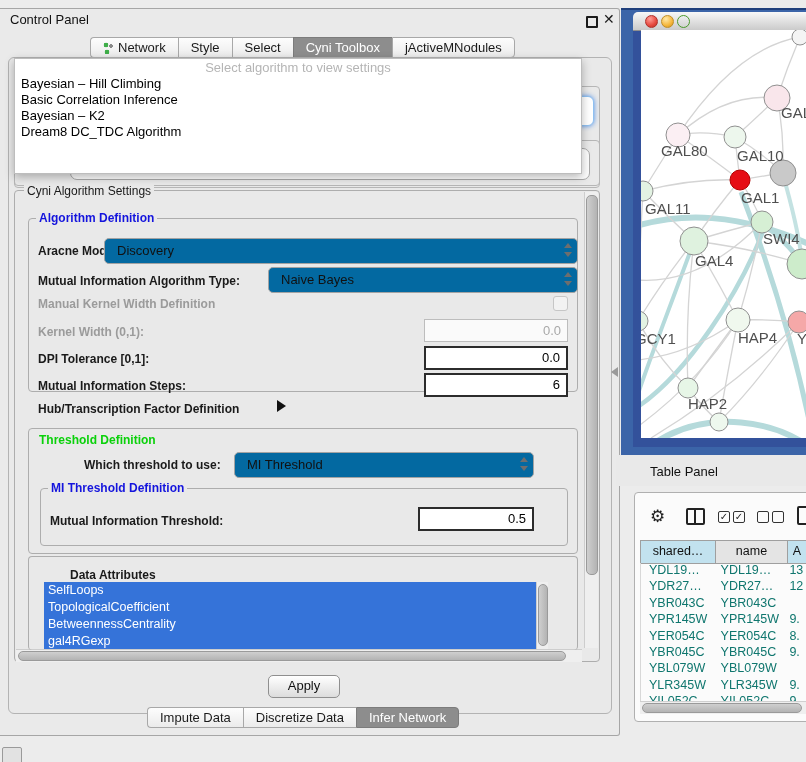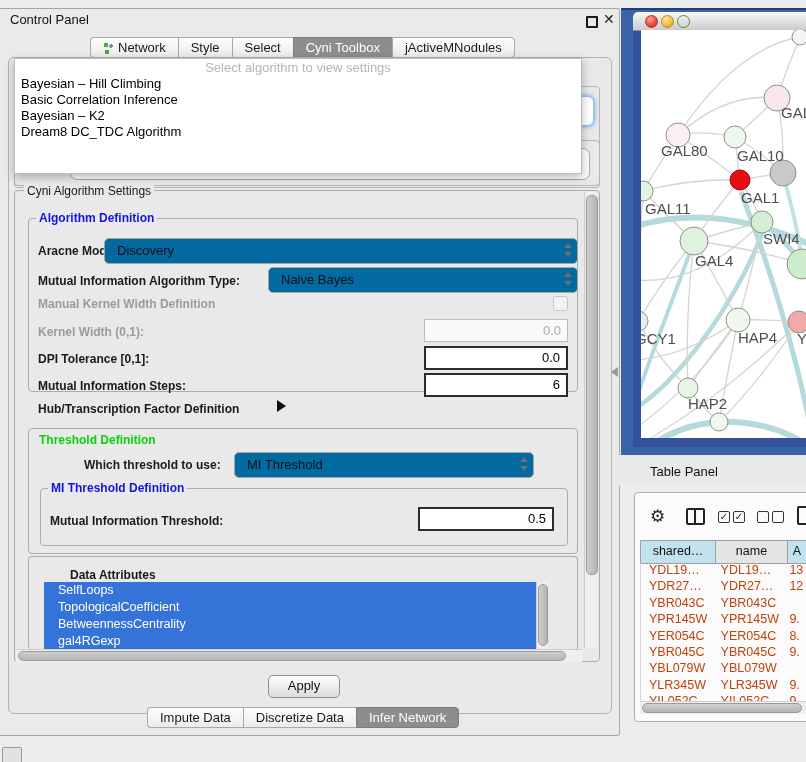--- a/index.html
+++ b/index.html
@@ -43,41 +43,41 @@
   .combo{background:#0369a1;border:1px solid #a3a3a3;border-radius:5px;font-size:13px;color:#111;}
   .combo .ctext{position:absolute;left:12px;top:4px;}
   .stepper{position:absolute;right:5px;top:3px;width:9px;height:16px;}
   .stepper:before{content:"";position:absolute;left:1px;top:1px;border-left:4px solid transparent;border-right:4px solid transparent;border-bottom:5px solid #6e6e6e;}
   .stepper:after{content:"";position:absolute;left:1px;bottom:1px;border-left:4px solid transparent;border-right:4px solid transparent;border-top:5px solid #6e6e6e;}
   .inpt{background:#fff;border:2px solid #2c2c2c;font-size:13px;color:#000;text-align:right;padding:2px 6px 0 0;box-sizing:border-box;}
   .inpt-dis{background:#fafafa;border:1px solid #bdbdbd;font-size:13px;color:#a8a8a8;text-align:right;padding:3px 6px 0 0;box-sizing:border-box;}
   .chk{width:13px;height:13px;border:1px solid #c6c6c6;border-radius:3px;background:#f2f2f2;}
   .tri-right{width:0;height:0;border-top:6px solid transparent;border-bottom:6px solid transparent;border-left:9px solid #111;}
   .tri-down{display:inline-block;width:0;height:0;border-left:6px solid transparent;border-right:6px solid transparent;border-top:9px solid #111;margin-left:5px;vertical-align:-1px;}
-  .attr-item{height:17px;line-height:17px;background:#3573d9;color:#fff;font-size:12.5px;padding-left:14px;white-space:nowrap;overflow:hidden;}
+  .attr-item{height:17px;line-height:17px;background:#3573d9;color:#fff;font-size:12.5px;padding-left:4px;white-space:nowrap;overflow:hidden;}
   .vtrack{background:#efefef;border-left:1px solid #cdcdcd;}
   .thumb{background:linear-gradient(90deg,#cfcfcf,#b3b3b3);border:1px solid #9a9a9a;border-radius:5px;}
   .hthumb{background:linear-gradient(#cfcfcf,#b3b3b3);border:1px solid #9a9a9a;border-radius:5px;}
   .btn{background:linear-gradient(#ffffff,#dcdcdc);border:1px solid #8f8f8f;border-radius:5px;font-size:13px;color:#111;text-align:center;line-height:20px;}
   
   .desktop{left:621px;top:8px;width:185px;height:447px;background:#3b64a8;border-top:2px solid #20407c;}
   .macwin{left:633px;top:12px;width:173px;height:435px;background:#33519b;border-radius:5px 0 0 0;}
   .mactitle{left:633px;top:12px;width:173px;height:18px;background:linear-gradient(#f8f8f8,#cbcbcb);border-bottom:1px solid #8f8f8f;border-radius:5px 0 0 0;}
   .light{width:11px;height:11px;border-radius:50%;}
   .canvas{left:641px;top:30px;width:165px;height:408px;background:#fff;overflow:hidden;}
   
   .tp-bar{left:616px;top:455px;width:190px;height:31px;background:#e9e9e9;}
   .tp-title{left:650px;top:464px;font-size:13px;color:#111;}
   .tp-box{left:634px;top:492px;width:178px;height:228px;background:#fbfbfb;border:1px solid #b0b0b0;border-radius:4px;}
   .gear{font-size:17px;color:#222;}
   .colic{width:15px;height:13px;border:2px solid #222;border-radius:2px;}
   .colic:before{content:"";position:absolute;left:6px;top:0;width:2px;height:13px;background:#222;}
   .cb{width:10px;height:10px;border:1.5px solid #333;border-radius:2px;font-size:10px;line-height:10px;text-align:center;color:#222;font-weight:bold;}
   .hcell{box-sizing:border-box;height:22px;border-right:1px solid #9f9f9f;font-size:12.5px;color:#111;text-align:center;line-height:21px;overflow:hidden;}
-  .trow{display:flex;height:16.4px;font-size:12.5px;color:#c2410c;}
+  .trow{display:flex;height:16.4px;font-size:12.5px;color:#0f766e;}
   .tcell{overflow:hidden;white-space:nowrap;}
   .divider-arrow{width:0;height:0;border-top:5px solid transparent;border-bottom:5px solid transparent;border-right:7px solid #9a9a9a;}
   .blb{left:2px;top:747px;width:18px;height:15px;background:#e2e2e2;border:1px solid #9a9a9a;border-radius:2px;}
   svg text{font-family:"Liberation Sans","DejaVu Sans",sans-serif;}
 </style>
 </head>
 <body>
 
 <div class="screen">
 
@@ -168,21 +168,21 @@
 
   <div class="abs lbl" style="left:84px;top:458px;">Which threshold to use:</div>
   <div class="abs combo" style="left:234px;top:452px;width:298px;height:24px;">
     <span class="ctext">MI Threshold</span>
     <span class="stepper"></span>
   </div>
 
   <div class="abs gbox" style="left:40px;top:488px;width:526px;height:56px;"></div>
   <div class="abs gtitle blue" style="left:48px;top:481px;">MI Threshold Definition</div>
   <div class="abs lbl" style="left:50px;top:514px;">Mutual Information Threshold:</div>
-  <div class="abs inpt" style="left:418px;top:507px;width:136px;height:24px;">0.5</div>
+  <div class="abs inpt" style="left:418px;top:507px;width:116px;height:24px;">0.5</div>
 
   <div class="abs gbox" style="left:28px;top:556px;width:548px;height:93px;border-bottom:none;"></div>
   <div class="abs lbl" style="left:34px;top:568px;padding-left:36px;">Data Attributes</div>
   <div class="abs" style="left:44px;top:582px;width:492px;height:67px;overflow:hidden;background:#fff;" id="attr-list">
       <div class="attr-item">SelfLoops</div>
       <div class="attr-item">TopologicalCoefficient</div>
       <div class="attr-item">BetweennessCentrality</div>
       <div class="attr-item">gal4RGexp</div>
     </div>
   <div class="abs vtrack" style="left:536px;top:582px;width:11px;height:67px;">

